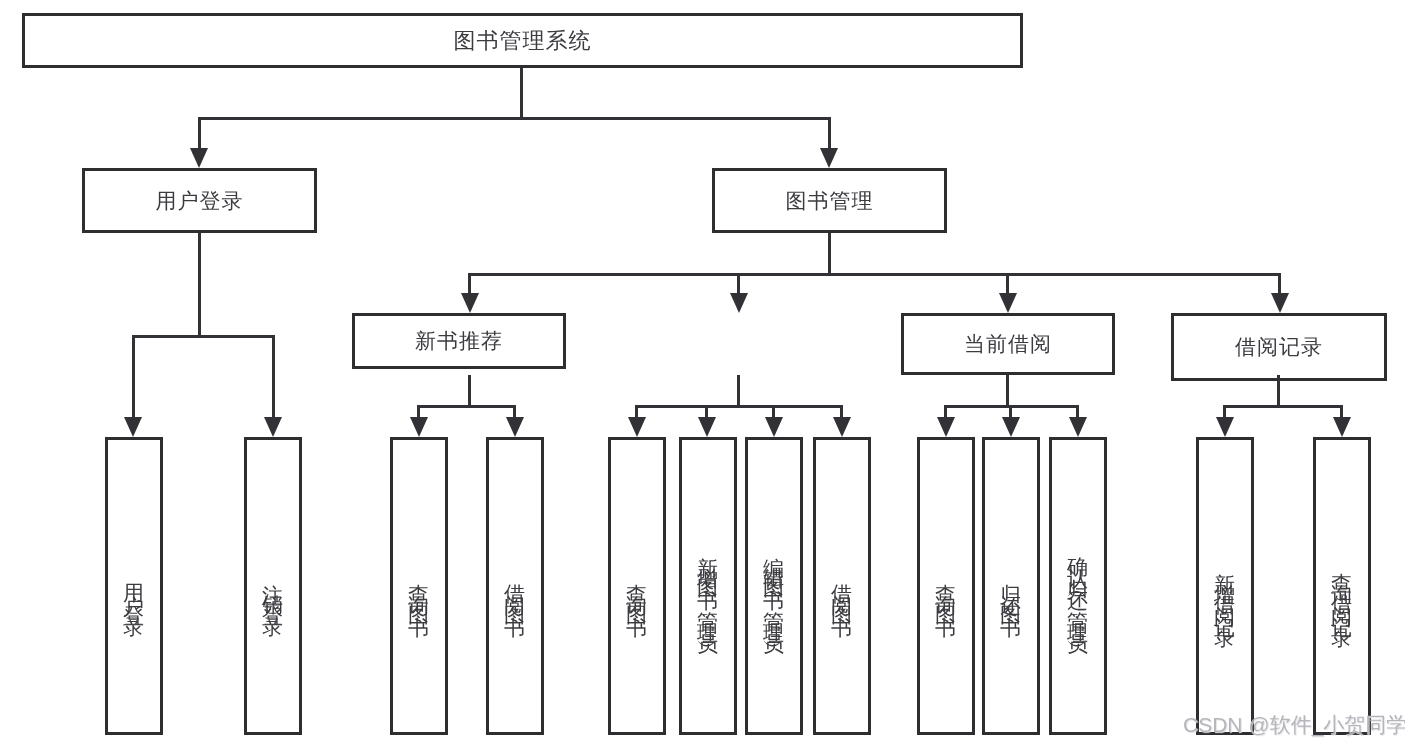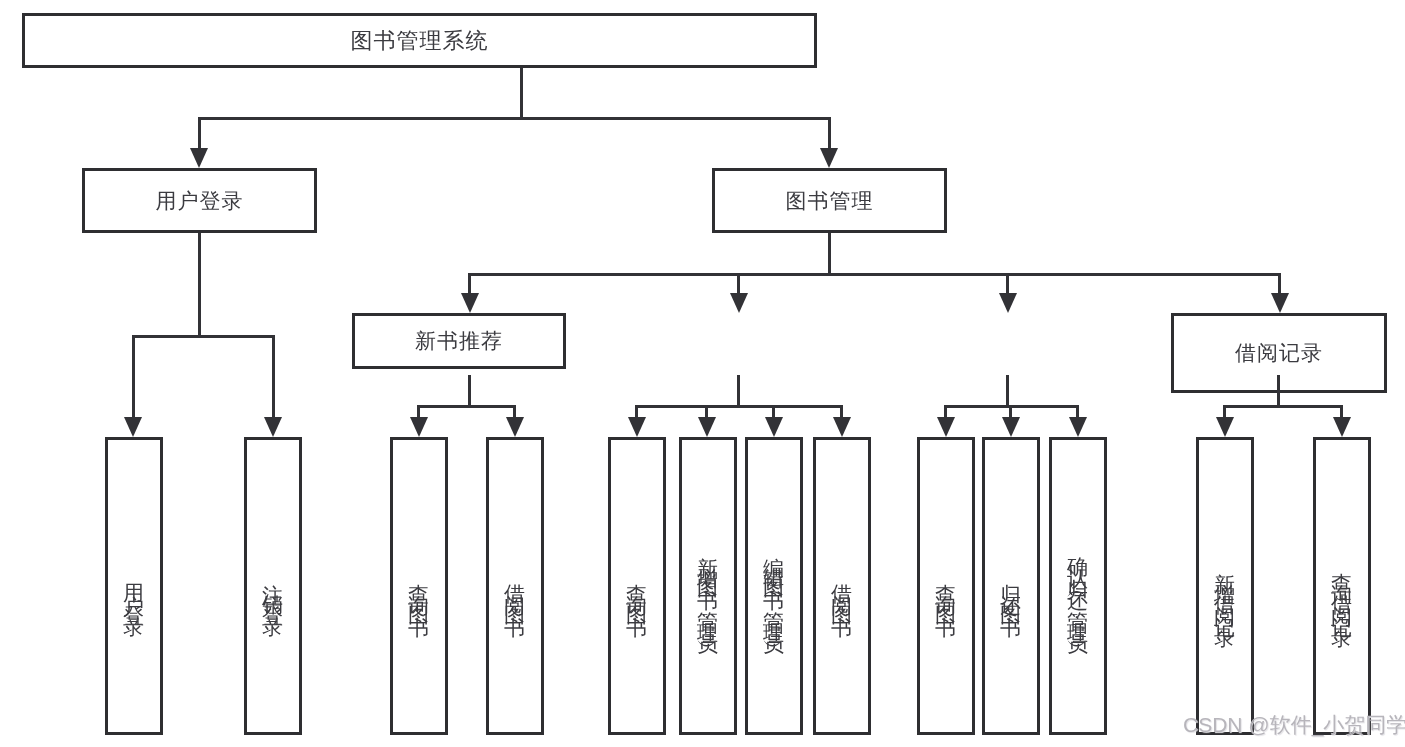--- a/index.html
+++ b/index.html
@@ -31,27 +31,27 @@
     padding-top:6px;
   }
   .ln{position:absolute;background:#323236;}
   .ar{
     position:absolute;width:0;height:0;
     border-left:9px solid transparent;
     border-right:9px solid transparent;
     border-top:20px solid #323236;
   }
   
-  .b-root{left:22px;top:13px;width:795px;height:55px;}
+  .b-root{left:22px;top:13px;width:1001px;height:55px;}
   .b-l2a{left:82px;top:168px;width:235px;height:65px;}
   .b-l2b{left:712px;top:168px;width:235px;height:65px;text-align:right;}
   .b-l3a{left:352px;top:313px;width:214px;height:56px;}
   .b-l3b{left:632px;top:313px;width:214px;height:62px;}
   .b-l3c{left:901px;top:313px;width:214px;height:62px;}
-  .b-l3d{left:1171px;top:313px;width:216px;height:80px;}
+  .b-l3d{left:1171px;top:313px;width:216px;height:68px;}
   .b-l4{top:437px;width:58px;height:298px;}
   .b-l4-1{left:105px;}  .b-l4-2{left:244px;}
   .b-l4-3{left:390px;}  .b-l4-4{left:486px;}
   .b-l4-5{left:608px;}  .b-l4-6{left:679px;}
   .b-l4-7{left:745px;}  .b-l4-8{left:813px;}
   .b-l4-9{left:917px;}  .b-l4-10{left:982px;}
   .b-l4-11{left:1049px;}.b-l4-12{left:1196px;}
   .b-l4-13{left:1313px;}
   .watermark{
     position:absolute;left:1183px;top:711px;
@@ -64,20 +64,21 @@
 <body>
 
 <div id="stage">
 
   <div class="box b-root root-lbl">图书管理系统</div>
 
   <div class="box b-l2a hlbl">用户登录</div>
   <div class="box b-l2b hlbl">图书管理</div>
 
   <div class="box b-l3a hlbl">新书推荐</div>
+  <div class="box b-l3c hlbl">当前借阅</div>
   <div class="box b-l3d hlbl">借阅记录</div>
 
   <div class="box b-l4 b-l4-1 vert">用户登录</div>
   <div class="box b-l4 b-l4-2 vert">注销登录</div>
   <div class="box b-l4 b-l4-3 vert">查询图书</div>
   <div class="box b-l4 b-l4-4 vert">借阅图书</div>
   <div class="box b-l4 b-l4-5 vert">查询图书</div>
   <div class="box b-l4 b-l4-6 vert">新增图书（管理员）</div>
   <div class="box b-l4 b-l4-7 vert">编辑图书（管理员）</div>
   <div class="box b-l4 b-l4-8 vert">借阅图书</div>

